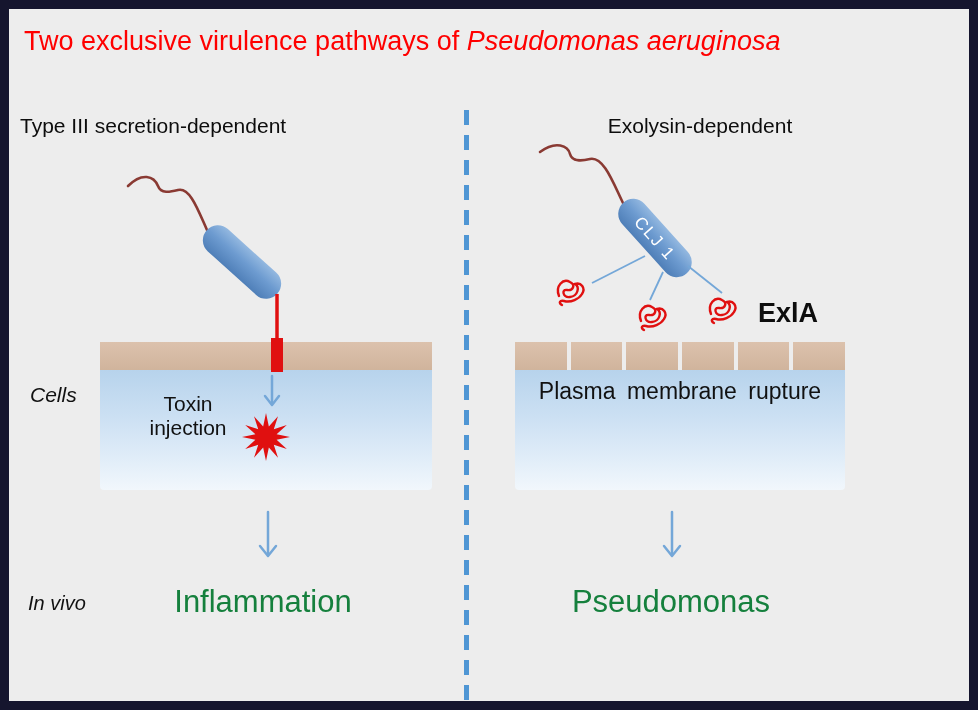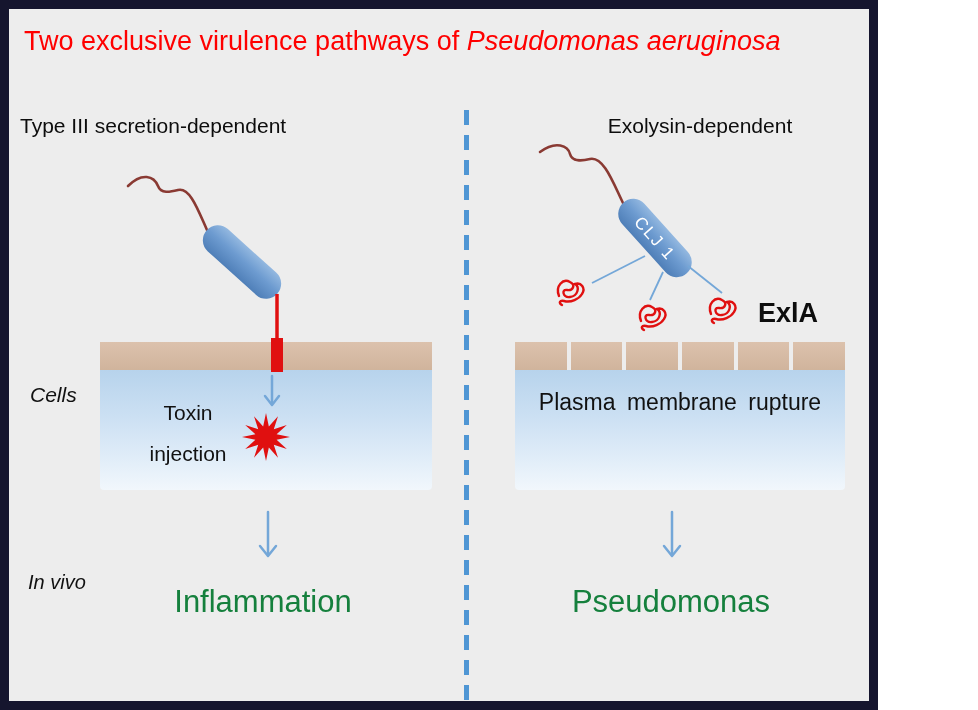--- a/index.html
+++ b/index.html
@@ -1,19 +1,19 @@
 <!DOCTYPE html>
 <html style="--title-red: #ff0000; --frame-navy: #15152e; --divider-blue: #4f96d4; --bacterium-blue: #6d9bd0; --flagellum-maroon: #8a3a33; --membrane-tan: #dcc2ad; --cell-blue-top: #b7d3ec; --arrow-blue: #74a7d8; --needle-red: #e01010;"><head>
 <meta charset="utf-8">
 <style>
   * { margin:0; padding:0; box-sizing:border-box; }
   html,body { width:978px; height:710px; }
   body { font-family:"Liberation Sans", sans-serif; background:#ffffff; }
 
-  .frame { position:relative; width:878px; height:710px; background:#ededed; overflow:hidden; }
+  .frame { position:relative; width:978px; height:710px; background:#ededed; overflow:hidden; }
   .frame-border { position:absolute; inset:0; border:9px solid var(--frame-navy,#15152e); pointer-events:none; z-index:60; }
   .abs { position:absolute; }
 
   .title { left:24px; top:26px; font-size:27px; color:var(--title-red,#ff0000); white-space:nowrap; z-index:5; }
   .title .species { font-style:italic; }
 
   .col-header { top:114px; font-size:21px; color:#0d0d0d; z-index:5; }
   .col-header.left { left:20px; }
   .col-header.right { left:520px; width:360px; text-align:center; }
 
@@ -26,26 +26,26 @@
   .membrane.right-m { left:515px; width:330px; background:none; display:flex; gap:4px; }
   .membrane-seg { flex:1; background:linear-gradient(180deg, var(--membrane-tan,#dcc2ad), #d0b49c); }
 
   .cell-area { top:370px; height:120px; z-index:1; border-radius:0 0 4px 4px;
     background:linear-gradient(180deg, #b7d3ec 0%, #cfe2f4 45%, #f1f7fc 100%); }
   .cell-area.left-c { left:100px; width:332px; }
   .cell-area.right-c { left:515px; width:330px; }
 
   .side-label { font-style:italic; color:#111; z-index:5; }
   .cells-label { left:30px; top:383px; font-size:21px; }
-  .invivo-label { left:28px; top:571px; font-size:20px; }
+  .invivo-label { left:28px; top:592px; font-size:20px; }
 
   .toxin-label { left:136px; top:392px; width:104px; text-align:center;
-    font-size:21px; line-height:41px; color:#111; z-index:6; }
+    font-size:21px; line-height:24px; color:#111; z-index:6; }
 
-  .rupture-label { left:515px; top:389px; width:330px; text-align:center;
+  .rupture-label { left:515px; top:378px; width:330px; text-align:center;
     font-size:23px; word-spacing:5px; color:#111; z-index:6; }
 
   .exla-label { left:758px; top:298px; font-size:27px; color:#0d0d0d; z-index:6;font-weight:bold; }
 
   .outcome { top:584px; width:250px; text-align:center; font-size:31px; color:#15803d; z-index:5; }
   .outcome.left-o { left:138px; }
   .outcome.right-o { left:546px; }
 
   svg.overlay { position:absolute; inset:0; width:978px; height:710px; z-index:10; pointer-events:none; }
 

